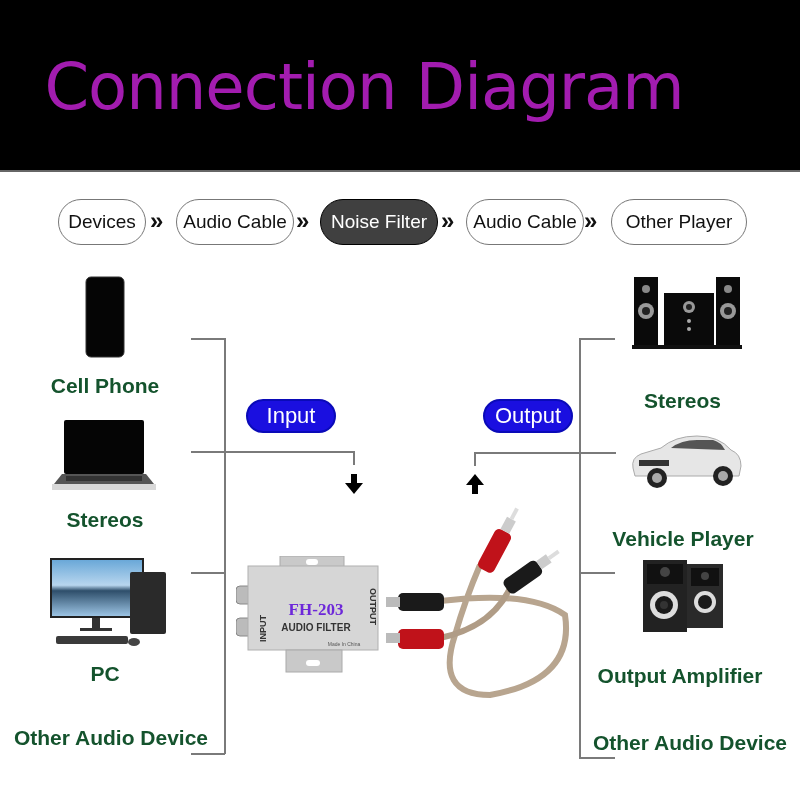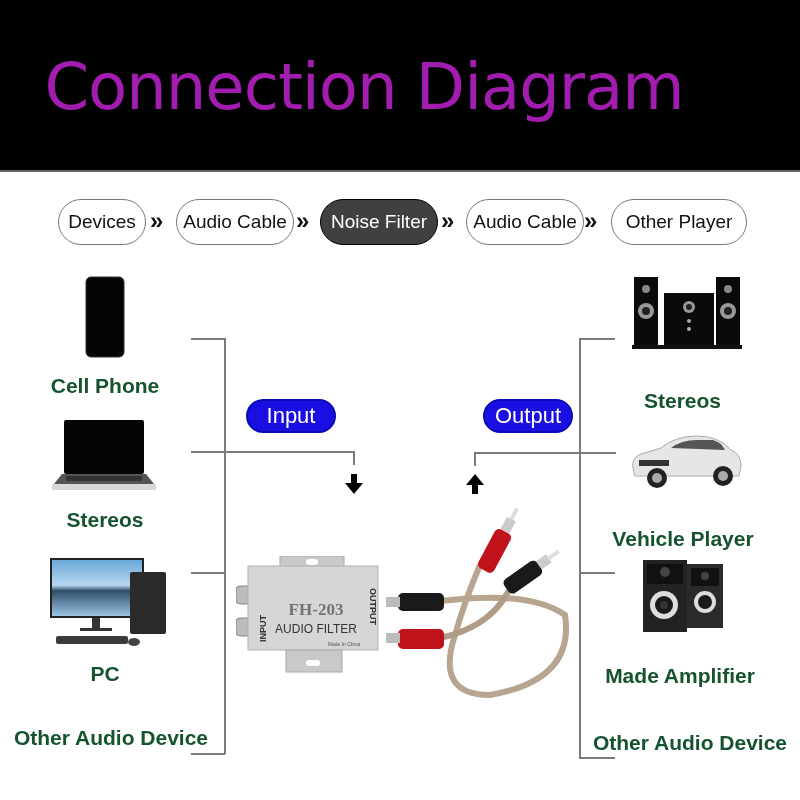--- a/index.html
+++ b/index.html
@@ -131,38 +131,38 @@
   <circle cx="24" cy="14" r="5" fill="#444"></circle>
   <circle cx="23" cy="47" r="14" fill="#ddd"></circle>
     <circle cx="23" cy="47" r="9" fill="#1a1a1a"></circle>
     <circle cx="23" cy="47" r="4" fill="#333"></circle>
   <rect x="46" y="6" width="36" height="64" fill="#2a2a2a"></rect>
   <rect x="50" y="10" width="28" height="18" fill="#111"></rect>
   <circle cx="64" cy="18" r="4" fill="#444"></circle>
   <circle cx="64" cy="44" r="11" fill="#ddd"></circle>
     <circle cx="64" cy="44" r="7" fill="#1a1a1a"></circle>
 </svg>
-<div class="label" style="left:590px;top:664px;width:180px;">Made Amplifier</div>
+<div class="label" style="left:590px;top:664px;width:180px;">Output Amplifier</div>
 
 <div class="label" style="left:580px;top:731px;width:220px;">Other Audio Device</div>
 
 <div class="abs" style="left:236px;top:556px;width:150px;height:124px;">
   <svg class="abs" style="left:0;top:0;width:150px;height:124px;" viewBox="0 0 150 124">
     <rect x="44" y="0" width="64" height="12" fill="#c9c9c9" stroke="#aaa"></rect>
     <rect x="70" y="3" width="12" height="6" rx="3" fill="#fff"></rect>
     <rect x="0" y="30" width="18" height="18" rx="4" fill="#bbb" stroke="#888"></rect>
     <rect x="0" y="62" width="18" height="18" rx="4" fill="#bbb" stroke="#888"></rect>
     <rect x="12" y="10" width="130" height="84" fill="#d6d6d6" stroke="#b0b0b0"></rect>
     <rect x="50" y="94" width="56" height="22" fill="#c9c9c9" stroke="#aaa"></rect>
     <rect x="70" y="104" width="14" height="6" rx="3" fill="#fff"></rect>
   </svg>
   <div class="abs" style="left:22px;top:36px;width:16px;height:50px;font-size:9px;font-weight:bold;color:#333;writing-mode:vertical-rl;transform:rotate(180deg);">INPUT</div>
   <div class="abs" style="left:126px;top:32px;width:16px;height:60px;font-size:9px;font-weight:bold;color:#333;writing-mode:vertical-rl;">OUTPUT</div>
-  <div class="abs" style="left:40px;top:44px;width:80px;text-align:center;font-family:'Liberation Serif', serif;font-weight:bold;font-size:17px;color:#737373;">FH-203</div>
-  <div class="abs" style="left:38px;top:66px;width:84px;text-align:center;font-weight:normal;font-size:12px;color:#333;">AUDIO FILTER</div>
+  <div class="abs" style="left:40px;top:44px;width:80px;text-align:center;font-family:'Liberation Serif', serif;font-weight:bold;font-size:17px;color:#6d28d9;">FH-203</div>
+  <div class="abs" style="left:38px;top:66px;width:84px;text-align:center;font-weight:bold;font-size:10px;color:#333;">AUDIO FILTER</div>
   <div class="abs" style="left:78px;top:85px;width:60px;text-align:center;font-size:5px;color:#555;">Made In China</div>
 </div>
 
 <svg class="abs" style="left:380px;top:505px;width:200px;height:200px;" viewBox="0 0 200 200">
   <path d="M60,96 Q150,85 185,110 Q195,175 110,190 Q55,190 75,130 Q85,95 100,60" fill="none" stroke="#b8a58f" stroke-width="6"></path>
   <path d="M60,133 Q120,120 135,70" fill="none" stroke="#b09c86" stroke-width="6"></path>
   <rect x="18" y="88" width="46" height="18" rx="5" fill="#1a1a1a"></rect>
   <rect x="18" y="124" width="46" height="20" rx="5" fill="#c0121a"></rect>
   <rect x="6" y="92" width="14" height="10" fill="#bbb"></rect>
   <rect x="6" y="128" width="14" height="10" fill="#bbb"></rect>

